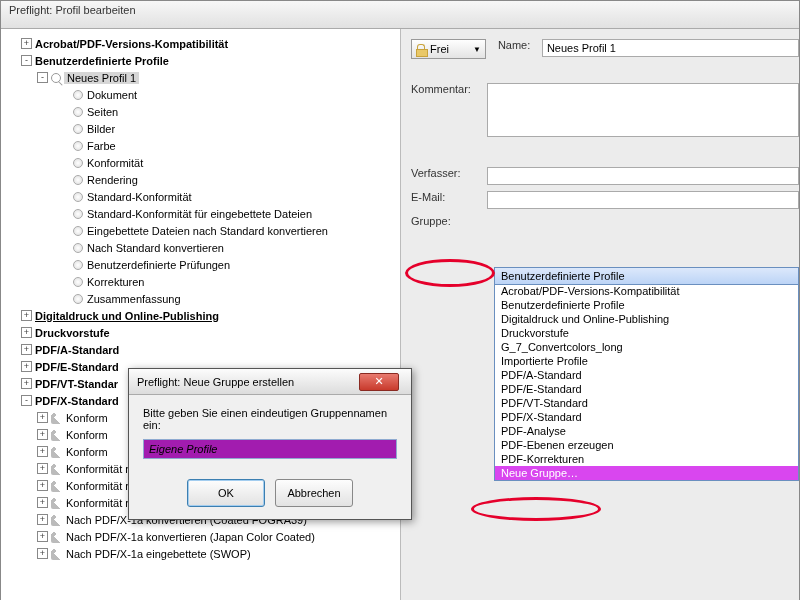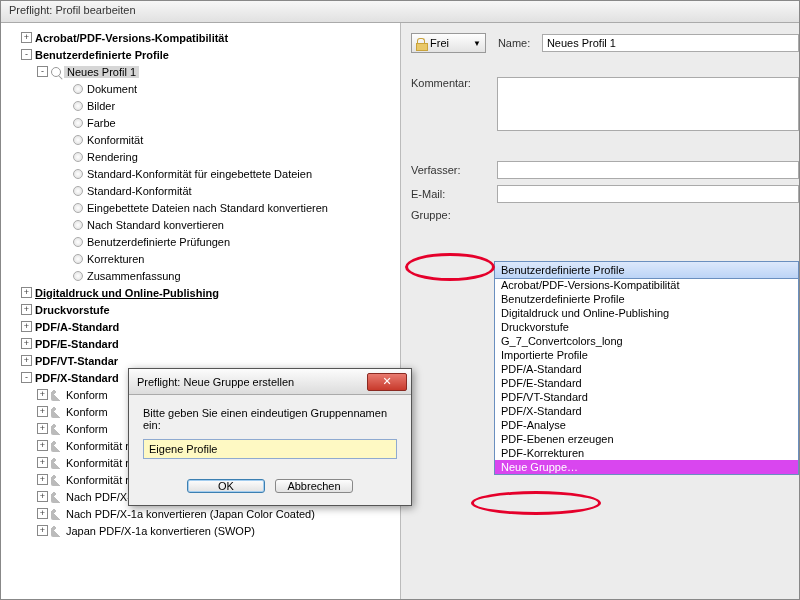--- a/index.html
+++ b/index.html
@@ -1,52 +1,52 @@
 <!DOCTYPE html>
 <html><head>
 <meta charset="utf-8">
 <style>
 * { box-sizing: border-box; margin: 0; padding: 0; font-family: "Segoe UI", Tahoma, sans-serif; font-size: 11px; }
 body { background: #f0f0f0; width: 800px; height: 600px; overflow: hidden; position: relative; }
 .window { width: 800px; height: 600px; background: #e9e9e9; border: 1px solid #888; }
-.titlebar { height: 22px; background: linear-gradient(#f7f7f7,#e1e1e1); border-bottom: 1px solid #aaa; padding: 3px 8px; color: #333; }
+.titlebar { height: 28px; background: linear-gradient(#f7f7f7,#e1e1e1); border-bottom: 1px solid #aaa; padding: 3px 8px; color: #333; }
 .body { display: flex; height: calc(100% - 22px); }
 .left { width: 400px; border-right: 1px solid #bbb; background: #fff; overflow: hidden; padding: 4px 0; }
 .right { flex: 1; background: #ececec; padding: 10px 0 10px 10px; position: relative; }
 .tree { padding: 2px 6px; }
 .tree-row { display: flex; align-items: center; height: 17px; white-space: nowrap; cursor: default; }
 .exp { width: 11px; height: 11px; border: 1px solid #888; display: inline-flex; align-items: center; justify-content: center; font-size: 9px; line-height: 9px; margin-right: 3px; color: #444; background: #fff; }
 .exp.blank { border: none; background: transparent; }
 .ficon { width: 14px; height: 14px; margin-right: 3px; display: inline-block; }
 .mag { border: 1px solid #999; border-radius: 50%; width: 10px; height: 10px; position: relative; }
 .mag::after { content: ""; position: absolute; width: 5px; height: 1px; background: #999; bottom: -2px; right: -3px; transform: rotate(45deg); }
 .bullet { width: 10px; height: 10px; border: 1px solid #aaa; border-radius: 50%; display: inline-block; margin-right: 4px; background: radial-gradient(#fff,#ddd); }
 .sel { background: #d6d6d6; padding: 0 3px; }
 .bold { font-weight: bold; }
 .und { text-decoration: underline; }
 .i1 { padding-left: 14px; } .i2 { padding-left: 30px; } .i3 { padding-left: 52px; }
-.form-row { display: flex; align-items: center; margin-bottom: 6px; }
-.form-row label { width: 86px; color: #333; }
+.form-row { display: flex; align-items: flex-start; margin-bottom: 6px; }
+.form-row label { width: 76px; color: #333; }
 .form-row input[type=text], .form-row textarea { flex: 1; border: 1px solid #aaa; background: #fff; padding: 2px 4px; font-size: 11px; }
 .form-row textarea { height: 54px; resize: none; }
 .lockbtn { display: inline-flex; align-items: center; background: linear-gradient(#fefefe,#e3e3e3); border: 1px solid #999; padding: 1px 4px; height: 20px; }
 .lockbtn .tri { margin-left: 24px; font-size: 8px; }
 .dd { position: absolute; left: 93px; top: 238px; right: 0; border: 1px solid #6a8fbf; background: #fff; }
 .dd-head { background: linear-gradient(#dce8fb,#bcd4f6); border: 1px solid #6a8fbf; padding: 2px 6px; margin: -1px; }
 .dd-item { padding: 1px 6px; cursor: default; }
 .dd-item.hl { background: #d946ef; color: #fff; }
 .circ { position: absolute; border: 3px solid #e5002b; border-radius: 50%; pointer-events: none; }
 .dialog { position: absolute; left: 128px; top: 368px; width: 284px; background: #f0f0f0; border: 1px solid #555; box-shadow: 2px 2px 8px rgba(0,0,0,.4); }
-.dlg-title { height: 26px; background: linear-gradient(#fcfcfc,#dcdcdc); display: flex; align-items: center; padding: 0 4px 0 8px; border-bottom: 1px solid #aaa; }
+.dlg-title { height: 26px; background: linear-gradient(#fcfcfc,#dcdcdc); display: flex; align-items: center; padding: 0 12px 0 8px; border-bottom: 1px solid #aaa; }
 .dlg-title span { flex: 1; }
 .dlg-close { width: 40px; height: 18px; background: linear-gradient(#e87a6f,#c83a2c); border: 1px solid #8a2a22; border-radius: 2px; color: #fff; text-align: center; line-height: 15px; font-size: 11px; }
 .dlg-body { padding: 12px 14px; }
-.dlg-input { width: 100%; border: 1px solid #8faad0; padding: 3px 5px; margin-top: 8px; background: #fef9c3; }
+.dlg-input { width: 100%; border: 1px solid #8faad0; padding: 3px 5px; margin-top: 8px; background: #a21caf; font-style: italic; }
 .dlg-btns { display: flex; justify-content: center; gap: 10px; padding: 8px 0 12px; }
-.dlg-btns button { width: 78px; height: 14px; border: 1px solid #888; background: linear-gradient(#fdfdfd,#e2e2e2); border-radius: 3px; }
+.dlg-btns button { width: 78px; height: 28px; border: 1px solid #888; background: linear-gradient(#fdfdfd,#e2e2e2); border-radius: 3px; }
 .dlg-btns button.primary { border: 1px solid #3c7fb1; box-shadow: 0 0 0 1px #a3cdef inset; }
 .lockicon { width: 10px; height: 10px; display: inline-block; margin-right: 4px; }
 .lockicon::before { content:""; display:block; width:6px; height:4px; border:1px solid #c9a33c; border-bottom:none; border-radius:3px 3px 0 0; margin:0 auto; }
 .lockicon::after { content:""; display:block; width:10px; height:6px; background:#e9c868; border:1px solid #c9a33c; }
 .wrench { width:12px;height:12px;display:inline-block;background:radial-gradient(circle at 3px 3px,#bbb 2px,transparent 2px),linear-gradient(45deg,#bbb 40%,transparent 40%); border-radius:2px; }
 </style>
 </head>
 <body>
 
 <div class="window">
@@ -68,46 +68,51 @@
             <span class="sel">Neues Profil 1</span>
           </div>
           <div class="tree-row i3">
             <span class="exp blank"></span>
             <span class="bullet"></span>
             <span>Dokument</span>
           </div>
           <div class="tree-row i3">
             <span class="exp blank"></span>
             <span class="bullet"></span>
+            <span>Seiten</span>
+          </div>
+          <div class="tree-row i3">
+            <span class="exp blank"></span>
+            <span class="bullet"></span>
             <span>Bilder</span>
           </div>
           <div class="tree-row i3">
             <span class="exp blank"></span>
             <span class="bullet"></span>
             <span>Farbe</span>
           </div>
           <div class="tree-row i3">
             <span class="exp blank"></span>
             <span class="bullet"></span>
             <span>Konformität</span>
           </div>
           <div class="tree-row i3">
             <span class="exp blank"></span>
             <span class="bullet"></span>
             <span>Rendering</span>
           </div>
           <div class="tree-row i3">
             <span class="exp blank"></span>
             <span class="bullet"></span>
+            <span>Standard-Konformität</span>
+          </div>
+          <div class="tree-row i3">
+            <span class="exp blank"></span>
+            <span class="bullet"></span>
             <span>Standard-Konformität für eingebettete Dateien</span>
-          </div>
-          <div class="tree-row i3">
-            <span class="exp blank"></span>
-            <span class="bullet"></span>
-            <span>Standard-Konformität</span>
           </div>
           <div class="tree-row i3">
             <span class="exp blank"></span>
             <span class="bullet"></span>
             <span>Eingebettete Dateien nach Standard konvertieren</span>
           </div>
           <div class="tree-row i3">
             <span class="exp blank"></span>
             <span class="bullet"></span>
             <span>Nach Standard konvertieren</span>
@@ -187,21 +192,21 @@
             <span>Nach PDF/X-1a konvertieren (Coated FOGRA39)</span>
           </div>
           <div class="tree-row i2">
             <span class="exp">+</span>
             <span class="ficon wrench"></span>
             <span>Nach PDF/X-1a konvertieren (Japan Color Coated)</span>
           </div>
           <div class="tree-row i2">
             <span class="exp">+</span>
             <span class="ficon wrench"></span>
-            <span>Japan PDF/X-1a konvertieren (SWOP)</span>
+            <span>Nach PDF/X-1a eingebettete (SWOP)</span>
           </div>
         </div>
     </div>
     <div class="right">
       <div class="form-row">
         <div class="lockbtn">
           <span class="lockicon"></span>
           <span>Frei</span>
           <span class="tri">▼</span>
         </div>

